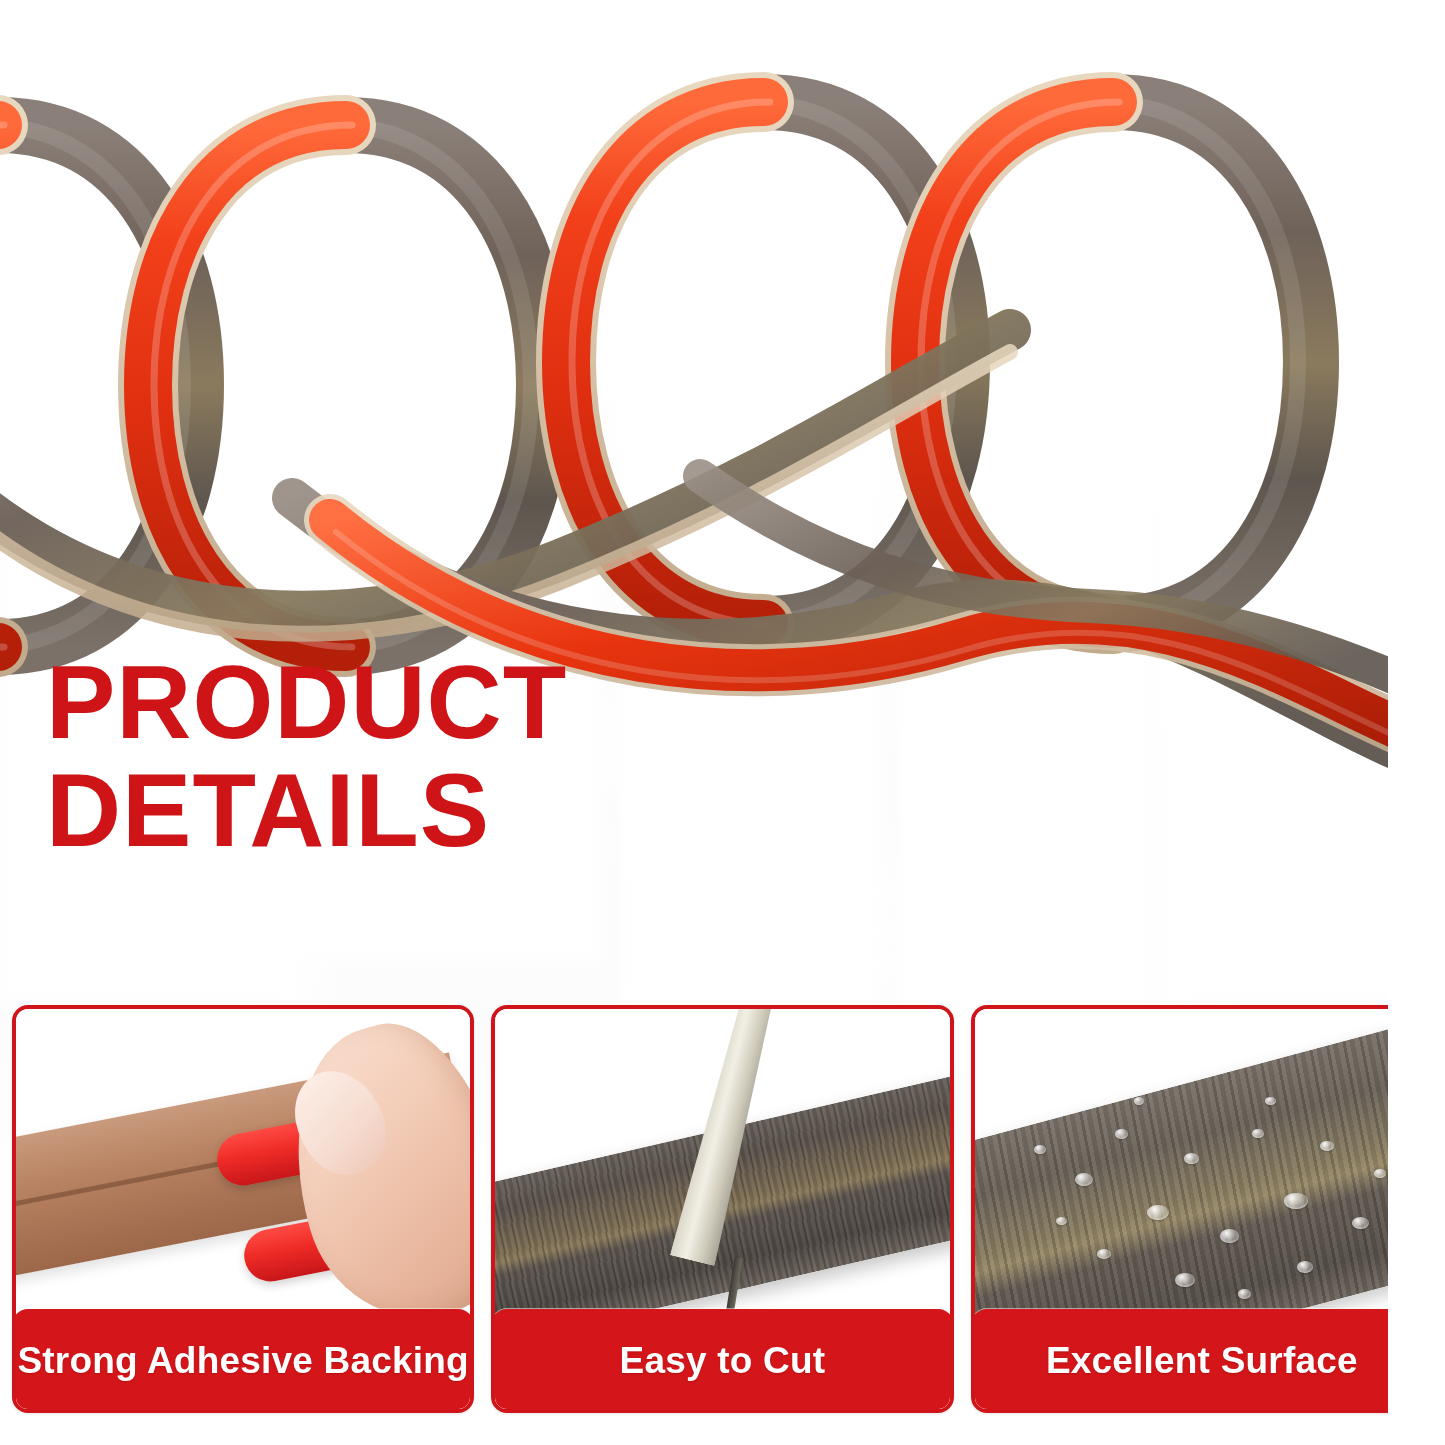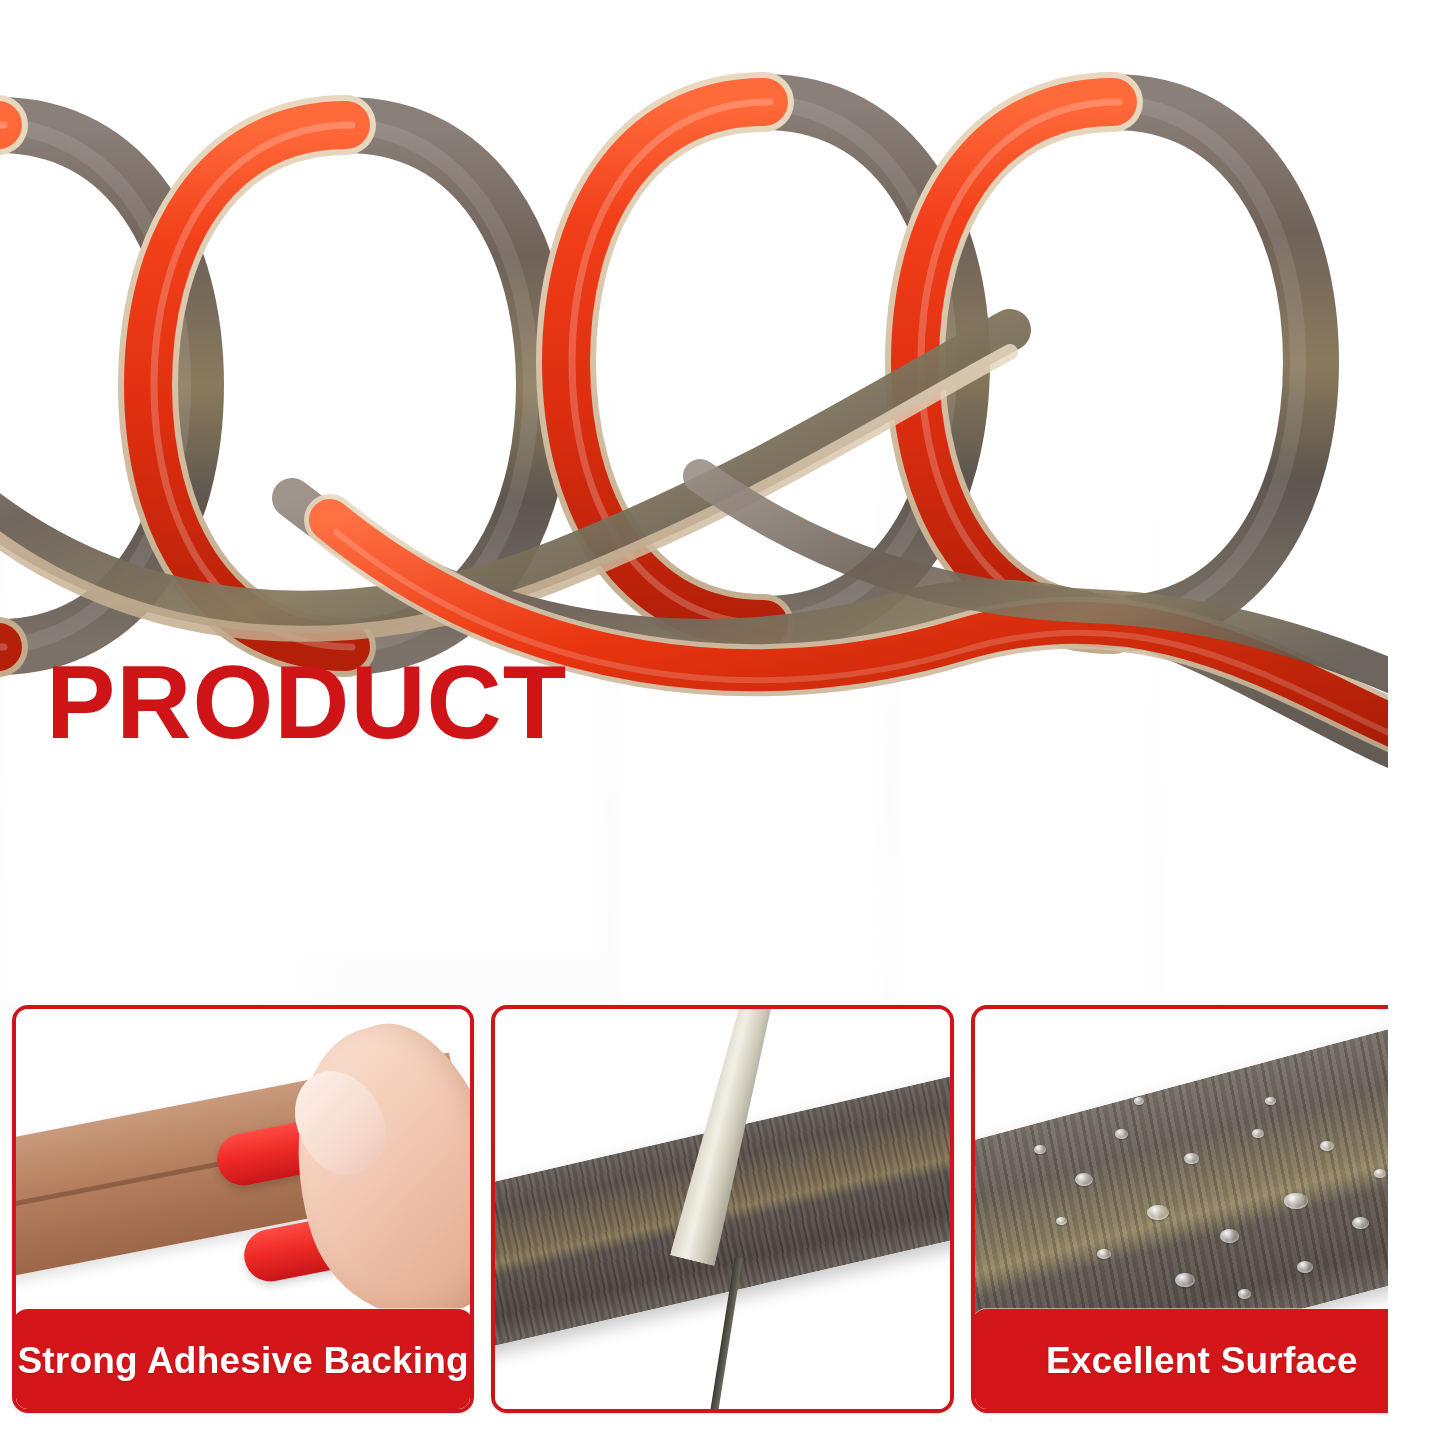--- a/index.html
+++ b/index.html
@@ -453,20 +453,21 @@
         <path d="M 330 520 C 520 676, 760 700, 960 640 C 1160 580, 1300 690, 1430 742" fill="none" stroke="url(#gRed2)" stroke-width="42" stroke-linecap="round"></path>
         <path d="M 336 532 C 524 686, 764 710, 964 650 C 1164 590, 1302 700, 1432 752" fill="none" stroke="rgba(255,255,255,.18)" stroke-width="6" stroke-linecap="round"></path>
 
         <path d="M 700 476 C 820 560, 940 600, 1090 606 C 1240 612, 1360 660, 1445 700" fill="none" stroke="url(#gWood2)" stroke-width="34" stroke-linecap="round" opacity="0.9"></path>
       </g>
     </svg>
   </div>
 
   <div class="headline">
     <div class="title-line">PRODUCT</div>
+    <div class="title-line second">DETAILS</div>
   </div>
 
   <div class="panels">
 
     <div class="panel">
       <div class="panel-photo">
         <div class="strip-brown">
           <div class="strip-groove"></div>
         </div>
         <div class="liner-1"></div>
@@ -478,20 +479,23 @@
       <div class="caption">
         <span>Strong Adhesive Backing</span>
       </div>
     </div>
 
     <div class="panel">
       <div class="panel-photo">
         <div class="wood-strip"></div>
         <div class="blade"></div>
         <div class="blade-2"></div>
+      </div>
+      <div class="caption">
+        <span>Easy to Cut</span>
       </div>
     </div>
 
     <div class="panel">
       <div class="panel-photo">
         <div class="wet-strip"></div>
         <div class="drops">
           <div class="drop" style="left:13%; top:34%; width:12px; height:9px;"></div>
           <div class="drop" style="left:22%; top:41%; width:18px; height:13px;"></div>
           <div class="drop" style="left:31%; top:30%; width:13px; height:10px;"></div>

